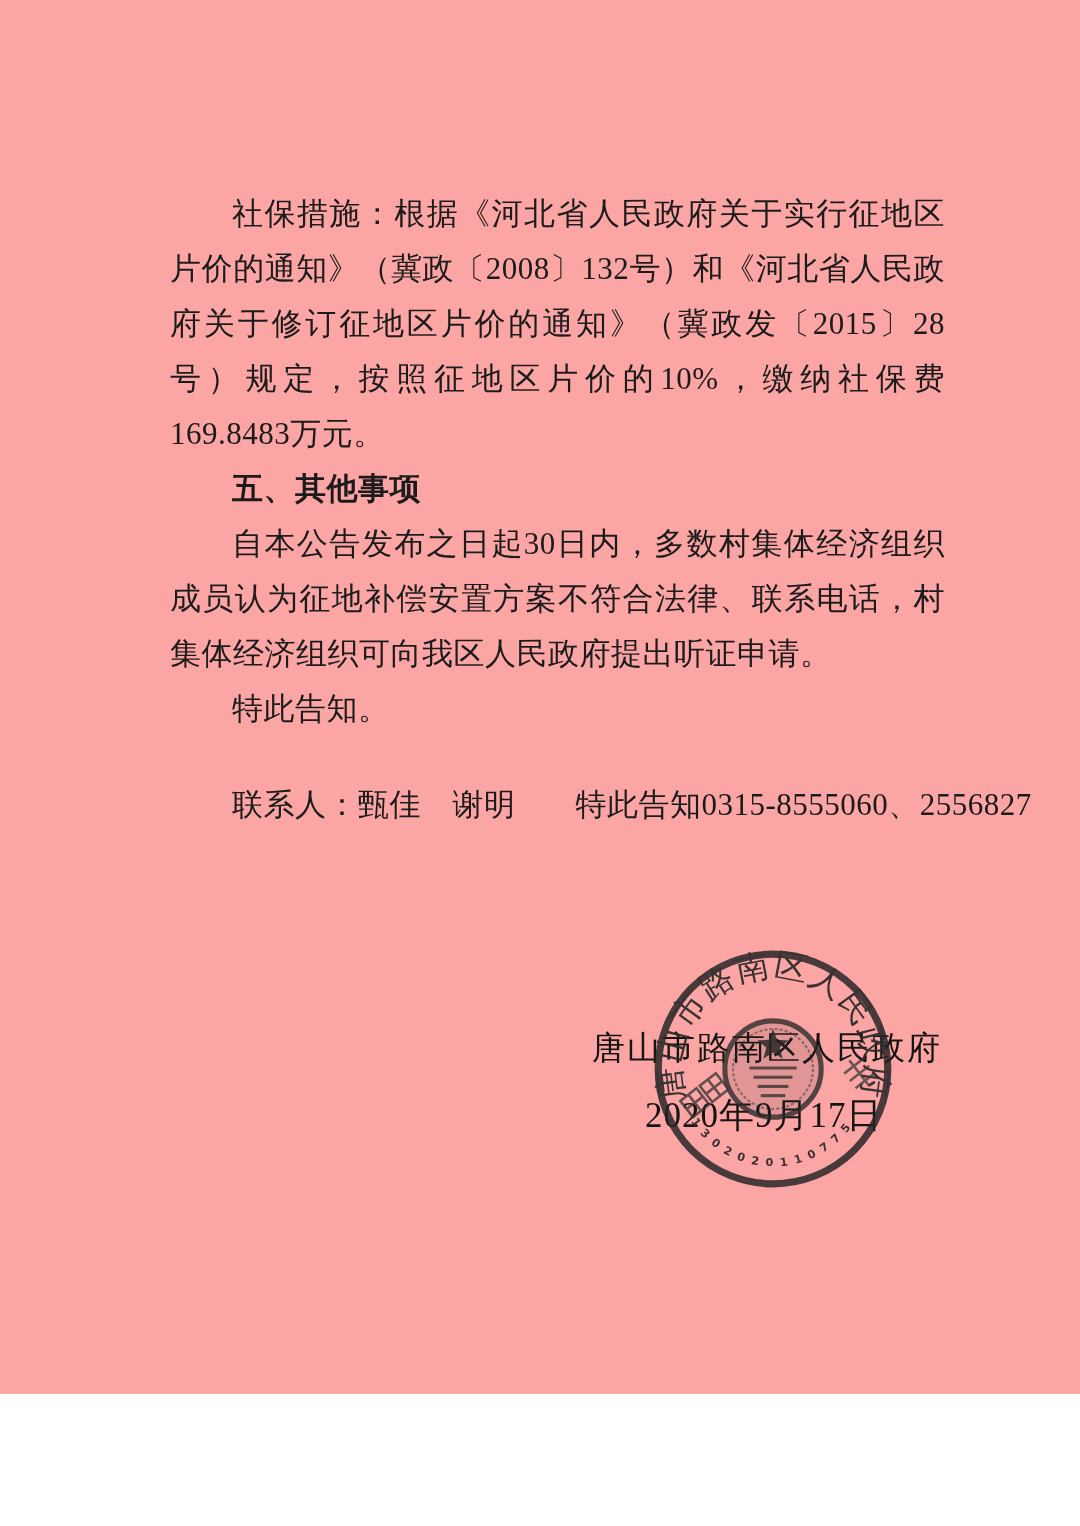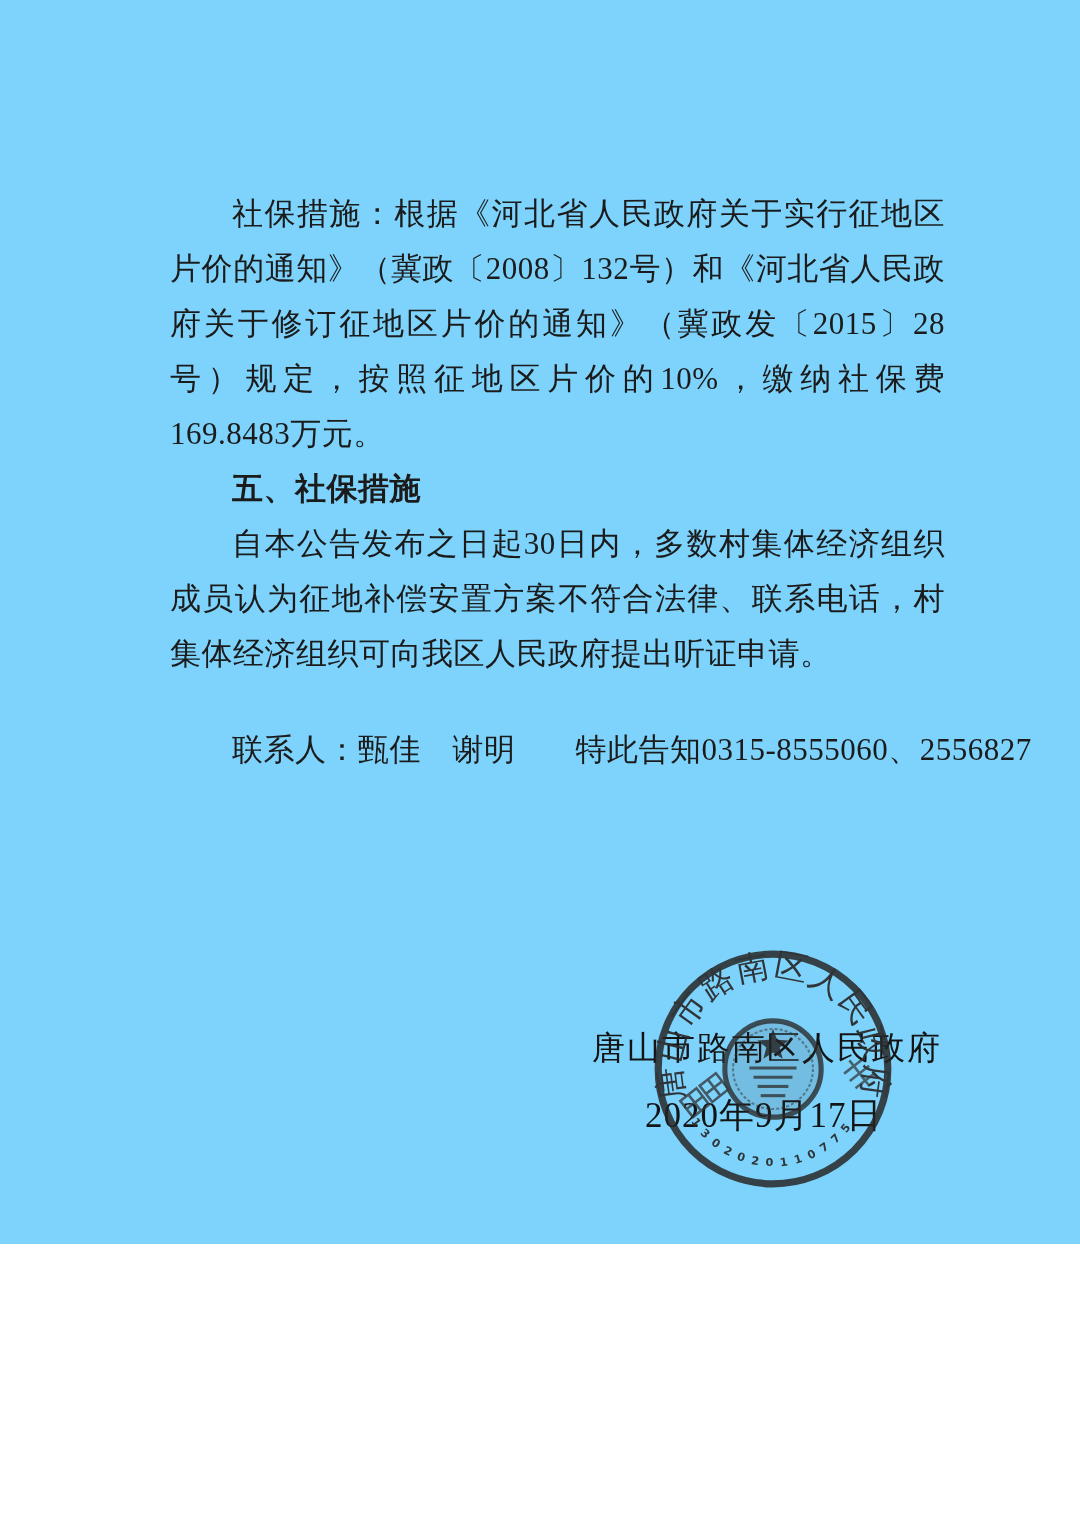--- a/index.html
+++ b/index.html
@@ -1,20 +1,20 @@
 <!DOCTYPE html>
 <html><head>
 <meta charset="utf-8">
 <style>
   html,body{margin:0;padding:0;}
   .page{
     position:relative;
     width:1080px;
-    height:1244px;
-    background:#7dd3fc;
+    height:1394px;
+    background:#fca5a5;
     overflow:hidden;
     font-family:"Liberation Serif","DejaVu Serif",serif;
     color:#1b1b1b;
     text-decoration:underline;
   }
   
   .noise{
     position:absolute;left:0;top:0;width:2px;height:2px;background:transparent;
     box-shadow:
       210 60px #c9c9c9, 350px 35px #bdbdbd, 523px 157px #8a8a8a, 818px 130px #b5b5b5,
@@ -87,22 +87,23 @@
   .seal svg{display:block;width:100%;height:100%;}
 </style>
 </head>
 <body>
 
 <div class="page">
   <div class="noise"></div>
 
   <div class="content">
     <p>社保措施：根据《河北省人民政府关于实行征地区片价的通知》（冀政〔2008〕132号）和《河北省人民政府关于修订征地区片价的通知》（冀政发〔2015〕28号）规定，按照征地区片价的10%，缴纳社保费169.8483万元。</p>
-    <p class="heading">五、社保措施</p>
+    <p class="heading">五、其他事项</p>
     <p>自本公告发布之日起30日内，多数村集体经济组织成员认为征地补偿安置方案不符合法律、联系电话，村集体经济组织可向我区人民政府提出听证申请。</p>
+    <p class="single">特此告知。</p>
     <p class="single contact-line"><span>联系人：</span><span>甄佳　谢明</span><span class="contact-gap-large"></span><span>特此告知</span><span>0315-8555060、2556827</span></p>
   </div>
 
   <div class="sig-issuer">唐山市路南区人民政府</div>
   <div class="sig-date">2020年9月17日</div>
 
   <div class="seal">
     <svg viewBox="0 0 240 240" xmlns="http://www.w3.org/2000/svg">
 
       <circle cx="120" cy="120" r="112" fill="none" stroke="#262626" stroke-width="7" opacity="0.9"></circle>

